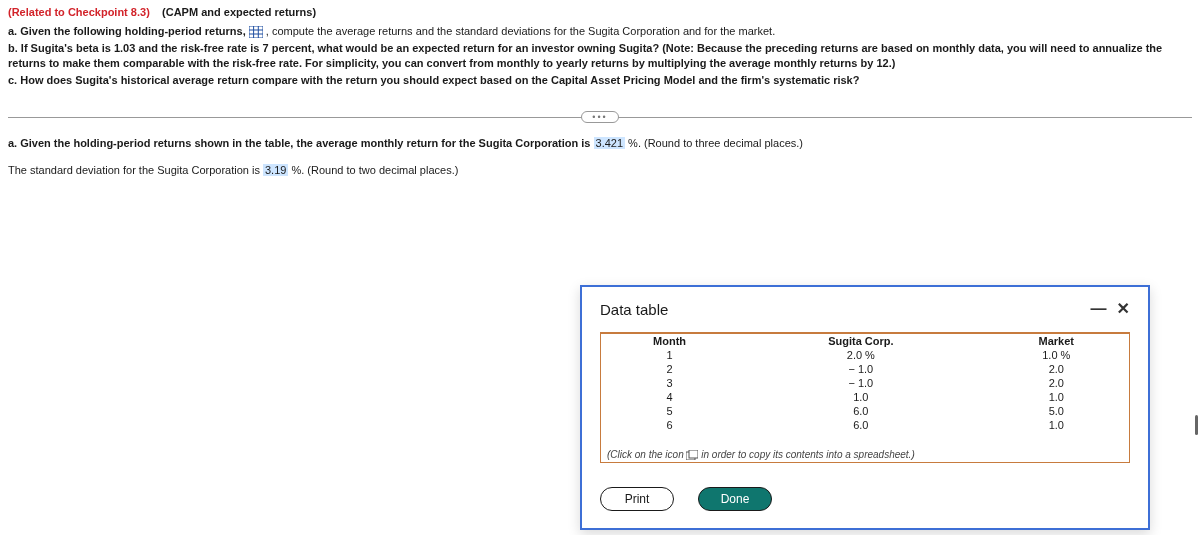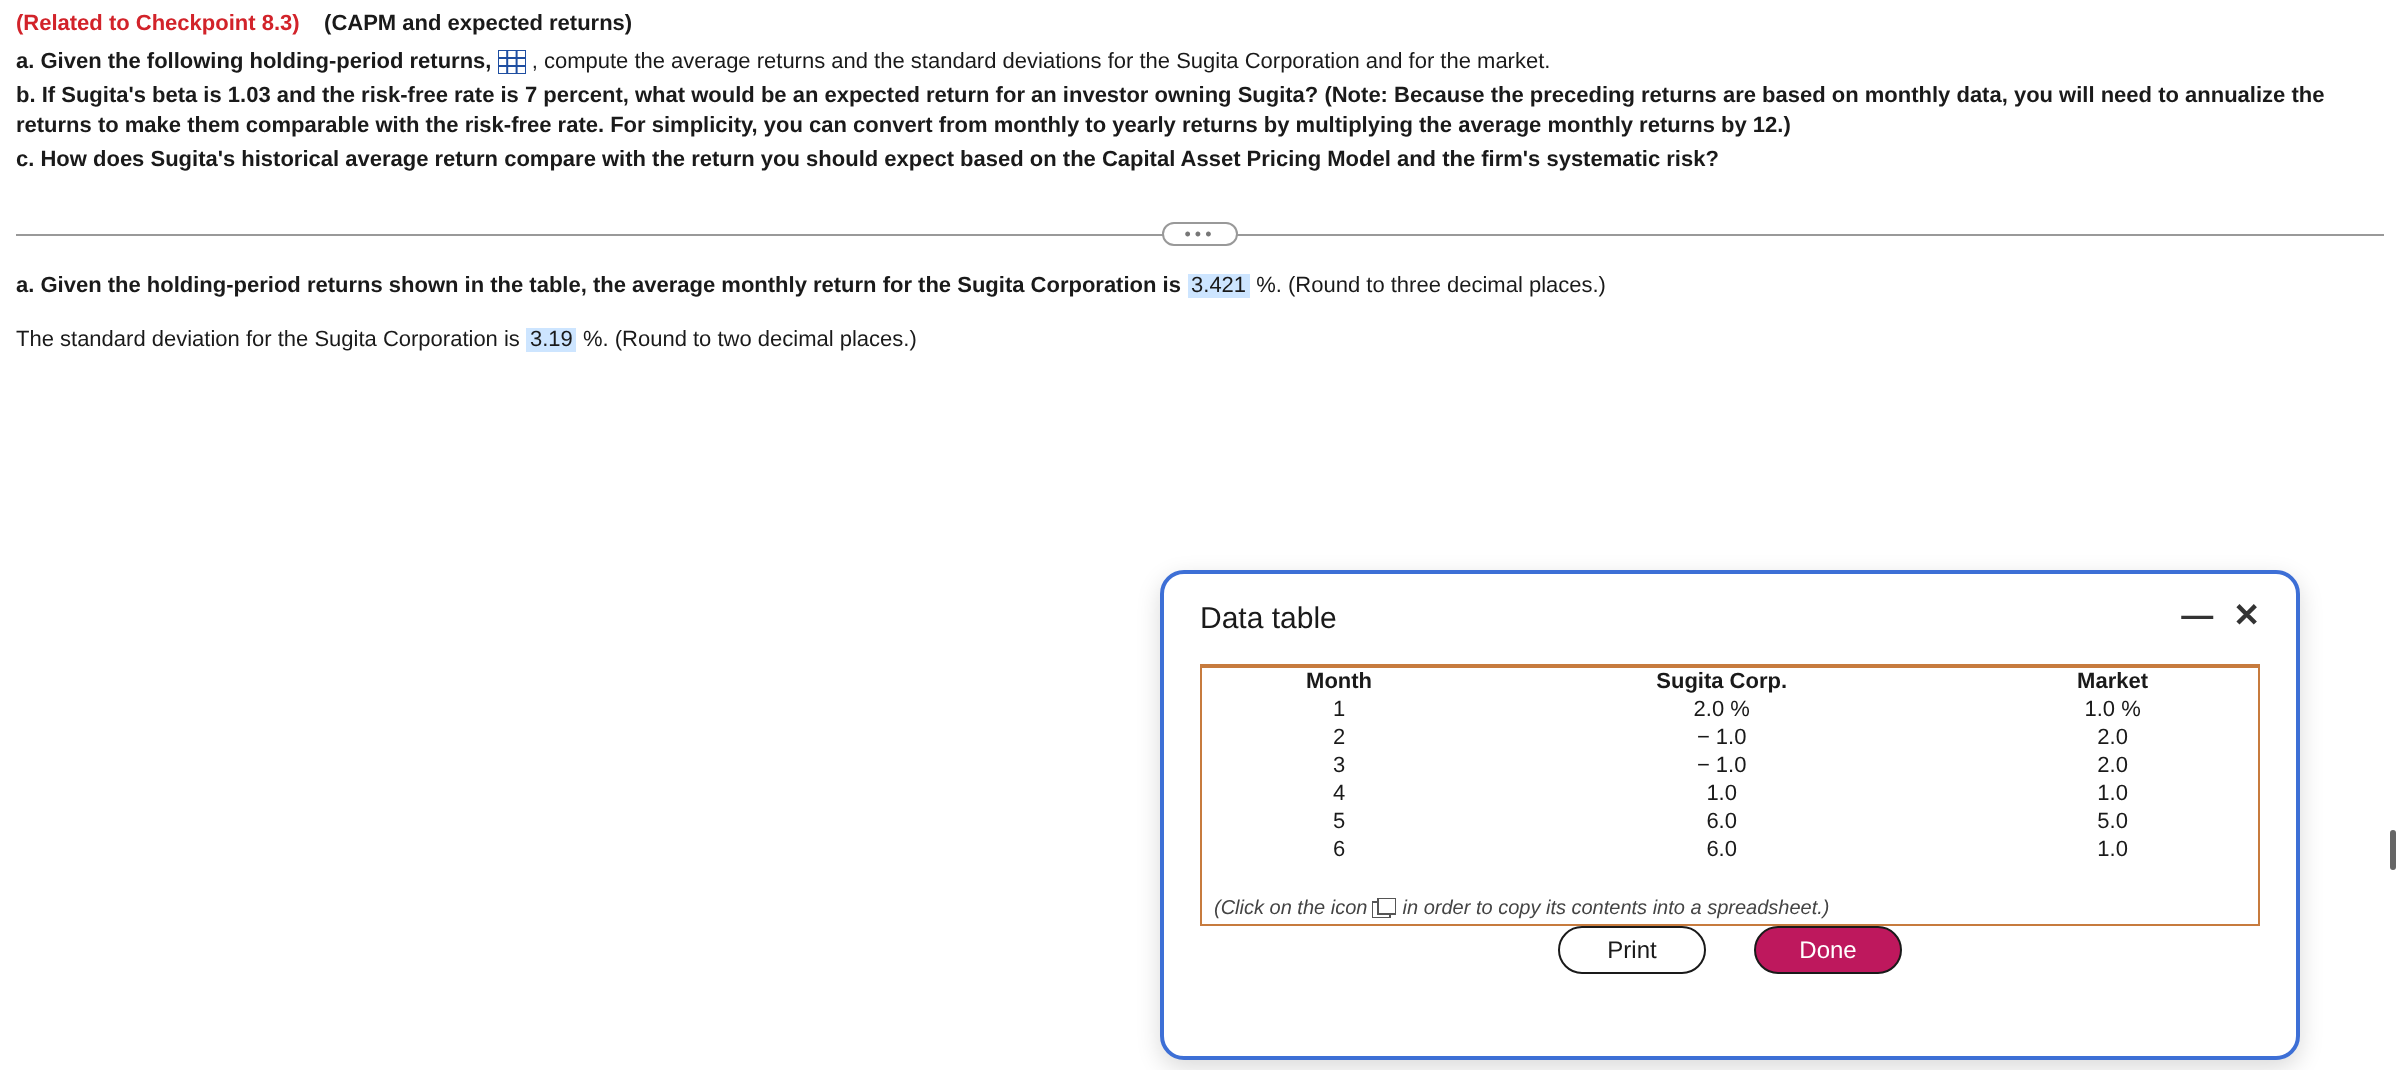--- a/index.html
+++ b/index.html
@@ -60,21 +60,21 @@
 
     
     .modal {
       position: absolute;
       left: 580px;
       top: 285px;
       width: 570px;
       height: 245px;
       background: #fff;
       border: 2px solid #3d6fd6;
-      border-radius: 12px;
+      border-radius: 0;
       box-shadow: 0 4px 12px rgba(0,0,0,0.15);
       padding: 14px 18px 10px 18px;
     }
     .modal-header {
       display: flex;
       justify-content: space-between;
       align-items: flex-start;
     }
     .modal-title { font-size: 15px; font-weight: normal; }
     .modal-header-icons {
@@ -117,35 +117,35 @@
       margin-top: 15px;
     }
     .copy-icon {
       display: inline-block;
       vertical-align: middle;
       width: 12px; height: 10px;
     }
     .copy-icon svg { width: 12px; height: 10px; }
     .modal-footer {
       display: flex;
-      justify-content: center;
       gap: 24px;
+      margin-top: 24px;
     }
     .btn {
       min-width: 74px;
       height: 24px;
       border-radius: 12px;
       font-size: 12px;
       cursor: pointer;
       display: flex;
       align-items: center;
       justify-content: center;
     }
     .btn-outline { background: #fff; border: 1.5px solid #1a1a1a; }
-    .btn-filled { background: #be185d; color: #fff; border: 1.5px solid #1a1a1a; }
+    .btn-filled { background: #0f766e; color: #fff; border: 1.5px solid #1a1a1a; }
     .scroll-indicator {
       position: absolute;
       right: 2px;
       bottom: 100px;
       width: 3px;
       height: 20px;
       background: #666;
       border-radius: 2px;
     }
   </style>

